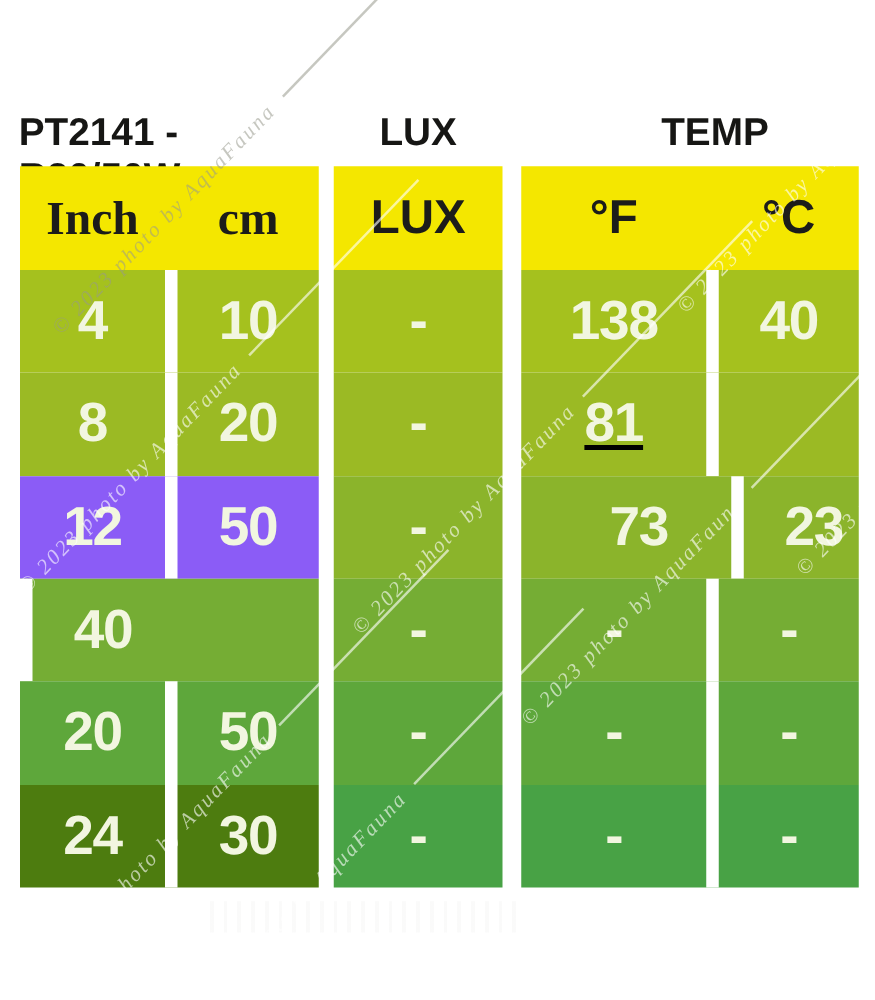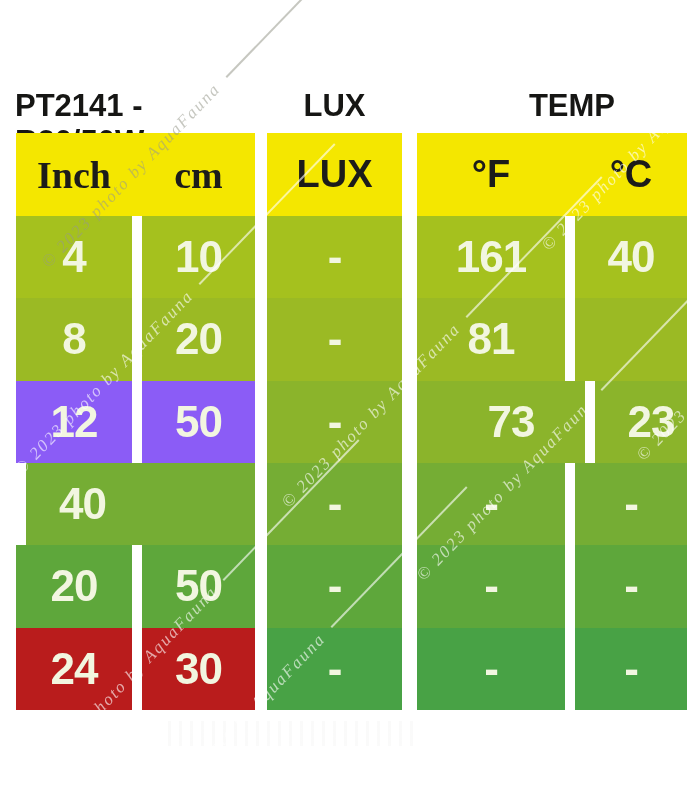--- a/index.html
+++ b/index.html
@@ -98,21 +98,21 @@
       </div>
       <div class="row" style="background-color: rgb(117, 173, 52);">
           <div class="vsep"></div>
           <div class="cell w-cm">40</div>
       </div>
       <div class="row" style="background-color: rgb(94, 167, 59);">
         <div class="cell w-inch">20</div>
           <div class="vsep"></div>
           <div class="cell w-cm">50</div>
       </div>
-      <div class="row" style="background-color: #b91c1c;">
+      <div class="row" style="background-color: #4d7c0f;">
         <div class="cell w-inch">24</div>
           <div class="vsep"></div>
           <div class="cell w-cm">30</div>
       </div>
     </div>
   </div>
 
   <div class="group glux">
     <div class="ghead" style="background-color: rgb(244, 231, 0);">
       <div class="hcell w-lux">LUX</div>
@@ -140,25 +140,25 @@
   </div>
 
   <div class="group g2">
     <div class="ghead" style="background-color: rgb(244, 231, 0);">
       <div class="hcell w-f">°F</div>
       <div style="width:10px"></div>
       <div class="hcell w-c">°C</div>
     </div>
     <div class="grows">
       <div class="row" style="background-color: rgb(165, 193, 30);">
-        <div class="cell w-f">161</div>
+        <div class="cell w-f">138</div>
           <div class="vsep"></div>
           <div class="cell w-c">40</div>
       </div>
-      <div class="row" style="background-color: rgb(155, 186, 36);">
+      <div class="row" style="background-color: rgb(155, 186, 36); text-decoration: underline;">
         <div class="cell w-f">81</div>
           <div class="vsep"></div>
       </div>
       <div class="row" style="background-color: rgb(139, 180, 43); padding-left: 20px;">
         <div class="cell w-f">73</div>
           <div class="vsep"></div>
           <div class="cell w-c">23</div>
       </div>
       <div class="row" style="background-color: rgb(117, 173, 52);">
         <div class="cell w-f">-</div>

